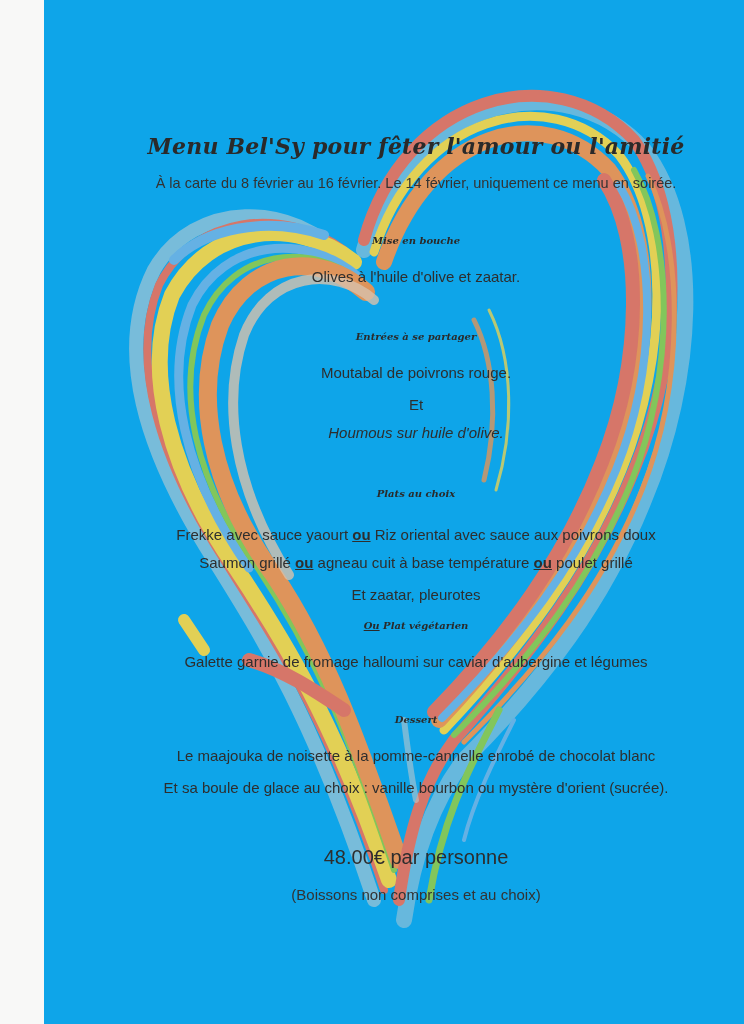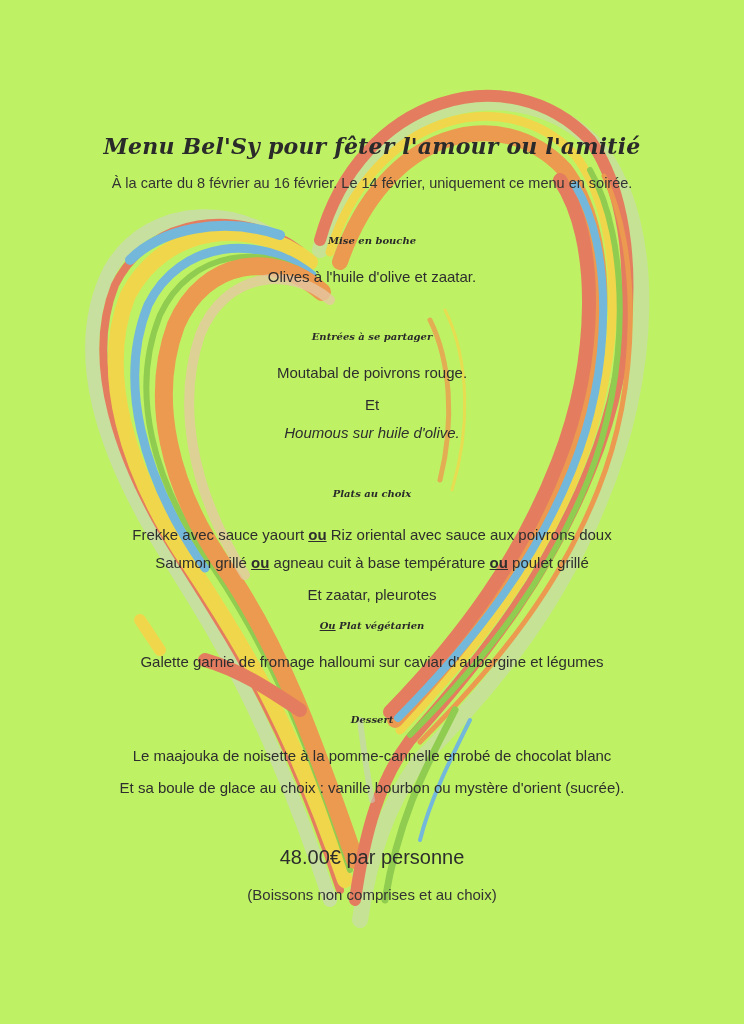--- a/index.html
+++ b/index.html
@@ -3,21 +3,21 @@
 <meta charset="utf-8">
 <style>
   html, body { margin:0; padding:0; }
   body {
     width:744px; height:1024px; overflow:hidden;
     background:#f8f8f7;
     position:relative;
     font-family:"Liberation Sans", sans-serif;
     color:#2b2b2b;
   }
-  .page { position:absolute; inset:0; background:#bef264; }
+  .page { position:absolute; inset:0; background:#0ea5e9;margin-left:44px; }
   svg.heart { position:absolute; left:0; top:0; width:744px; height:1024px; }
   .content { position:absolute; left:0; top:0; width:744px; height:1024px; }
   .line {
     position:absolute; left:0; width:744px; text-align:center;
     white-space:nowrap;
   }
   .script {
     font-family:"DejaVu Serif", serif;
     font-style:italic; font-weight:bold; color:#2a2a2a;
   }

